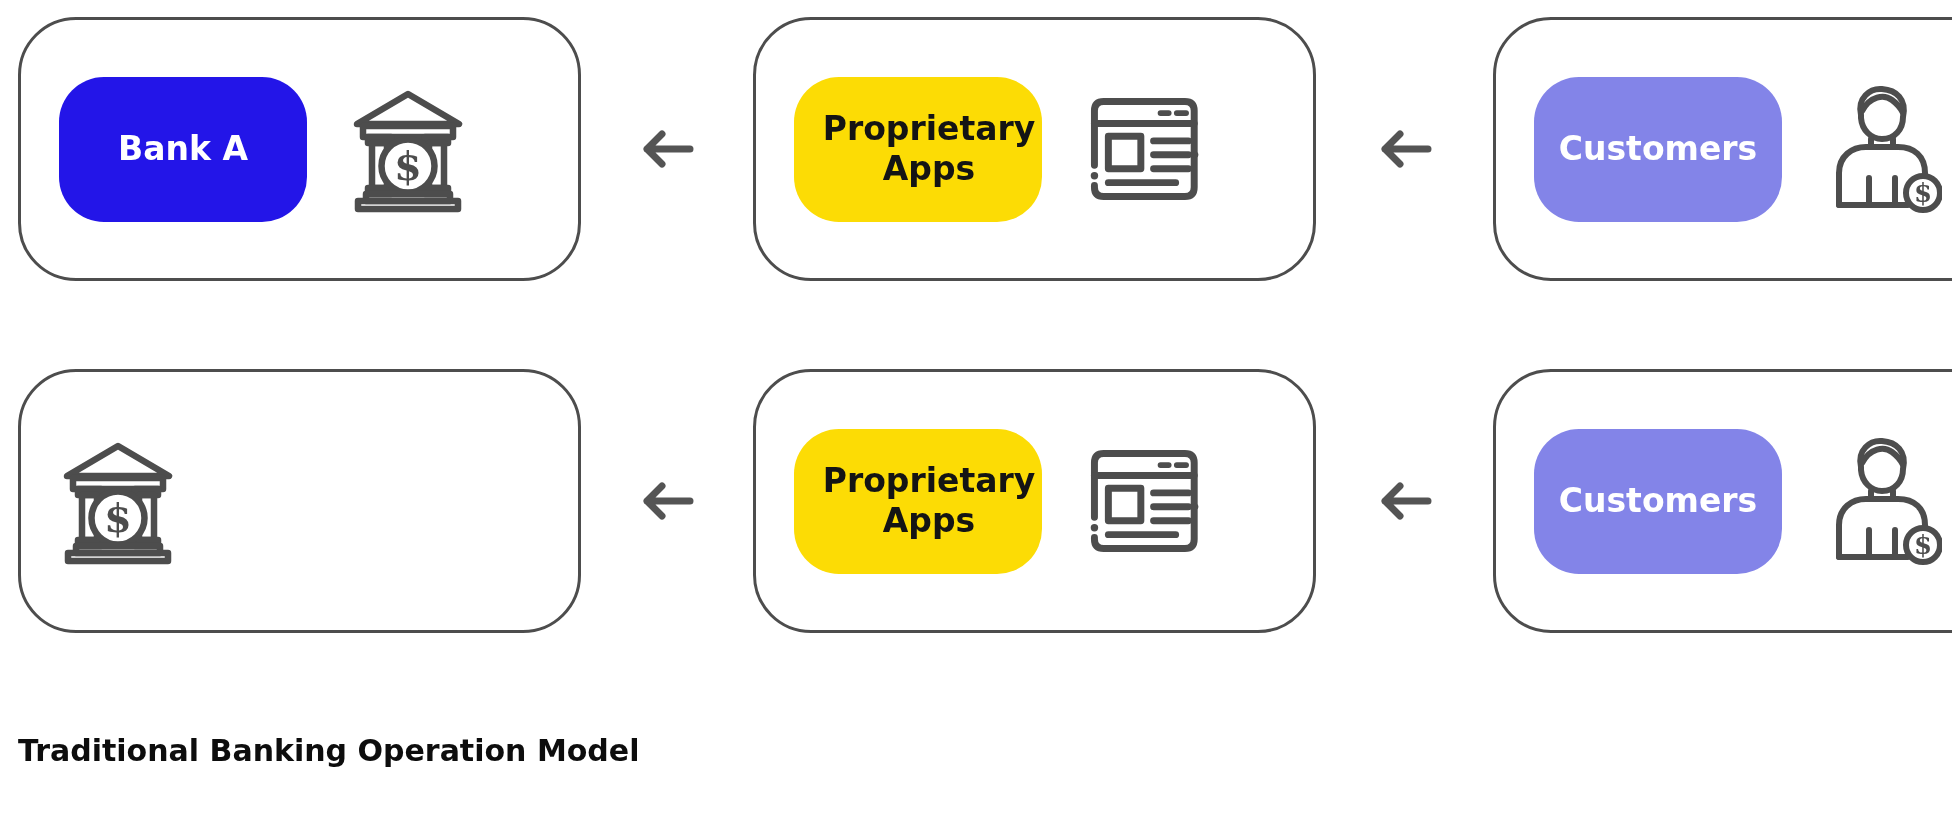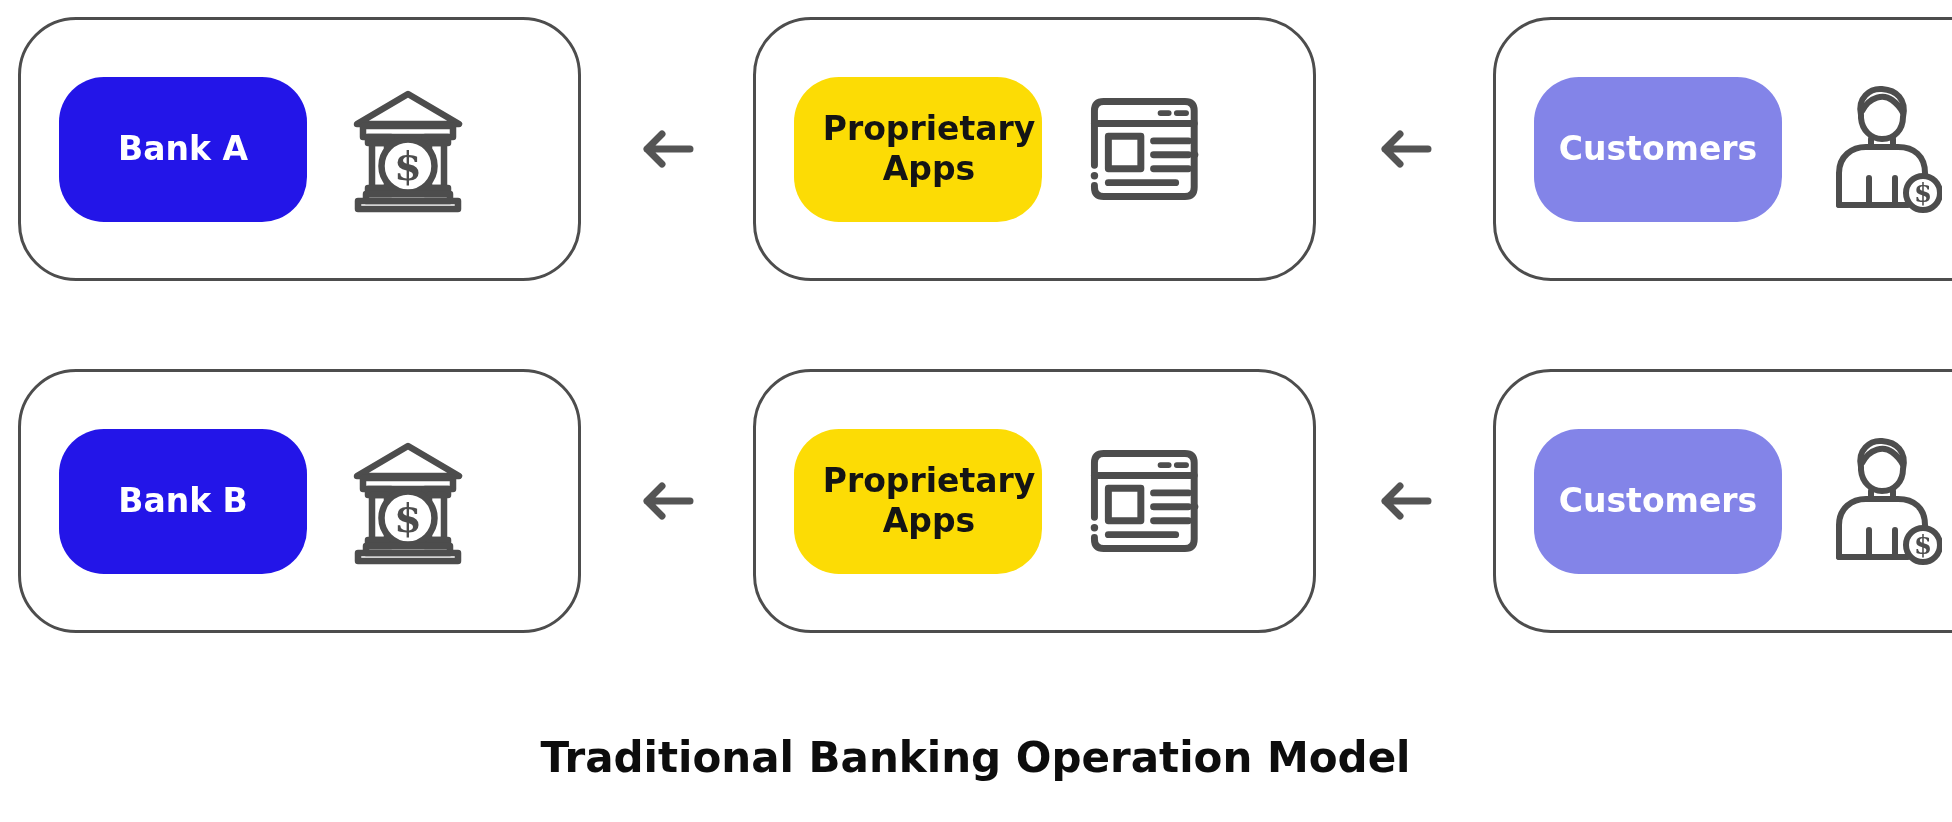--- a/index.html
+++ b/index.html
@@ -74,22 +74,22 @@
   .pill-customers { background: var(--customers-pill); color: #ffffff; }
   .ico {
     color: var(--outline);
     flex: 0 0 auto;
   }
   .ico-bank   { width: 118px; height: 128px; }
   .ico-app    { width: 116px; height: 108px; }
   .ico-person { width: 118px; height: 132px; }
   .title {
     margin-top: 100px;
-    text-align: center;
-    font-size: 42px;
+    text-align: left;
+    font-size: 30px;
     font-weight: bold;
     letter-spacing: 0px;
     color: var(--title-color);
   }
   .defs { position: absolute; width: 0; height: 0; overflow: hidden; }
 </style>
 </head>
 <body>
 
 <svg class="defs" xmlns="http://www.w3.org/2000/svg" aria-hidden="true">
@@ -183,23 +183,20 @@
         <span>Customers</span>
       </div>
       <svg class="ico ico-person">
           <use href="#sym-person"></use>
         </svg>
     </div>
   </div>
 
   <div class="row">
     <div class="card">
-      <div class="pill pill-bank">
-        <span>Bank B</span>
-      </div>
       <svg class="ico ico-bank">
           <use href="#sym-bank"></use>
         </svg>
     </div>
 
     <div class="arrow-cell">
       <svg class="arrow-svg">
           <use href="#sym-arrow"></use>
         </svg>
     </div>

